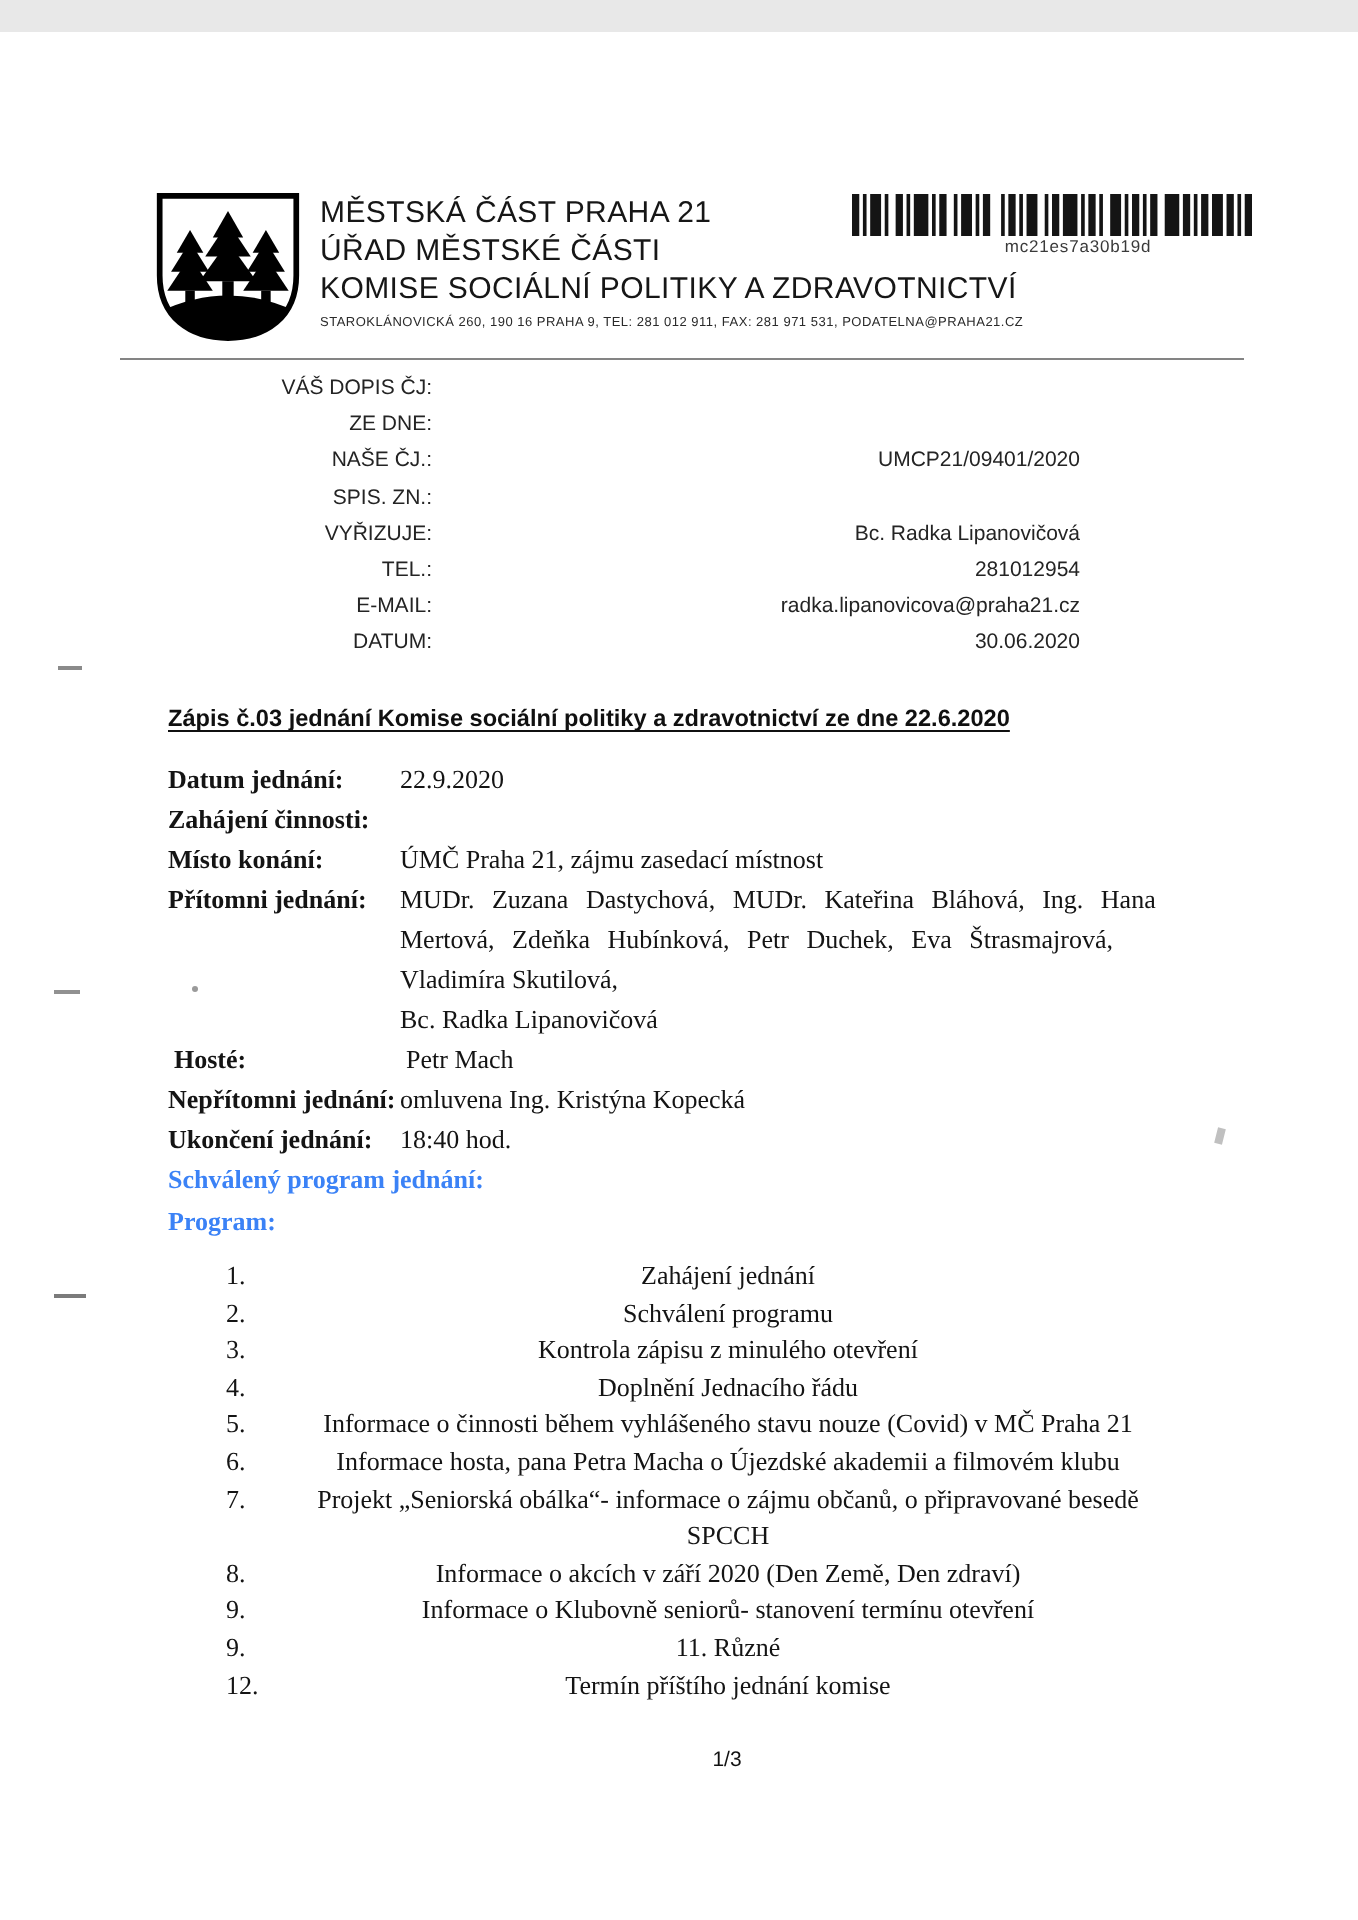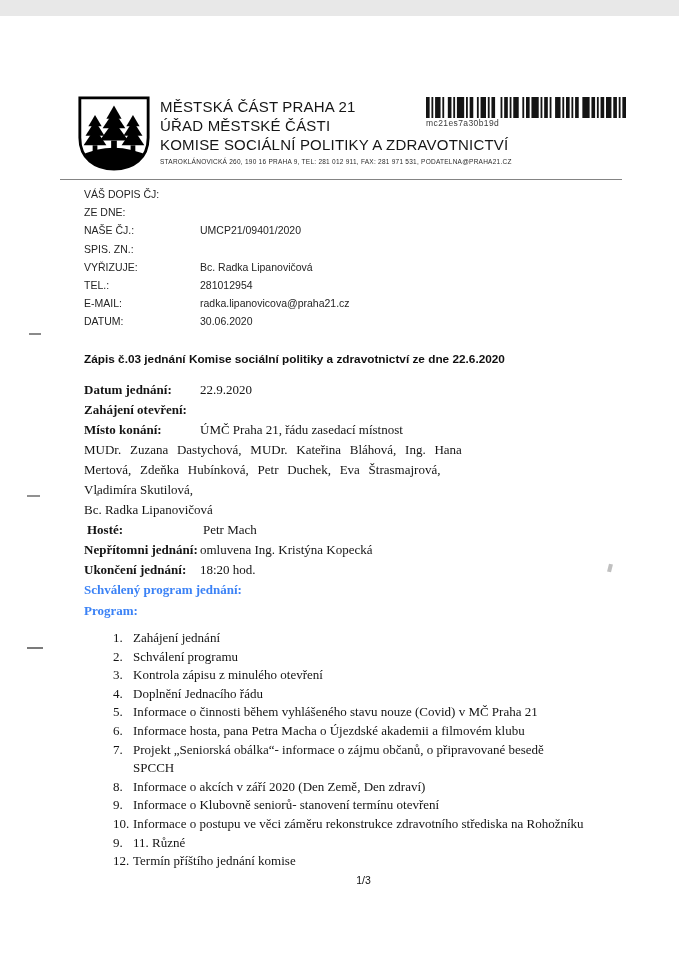--- a/index.html
+++ b/index.html
@@ -8,56 +8,56 @@
     background:#ffffff; overflow:hidden;
     color:#1c1c1c; font-family:"Liberation Serif", serif;
   }
 
   
   .logo { position:absolute; left:77px; top:80px; width:74px; height:77px; }
   .org-block { position:absolute; left:160px; top:81px; width:340px; }
   .org-line { font:400 15px/19px "Liberation Sans", sans-serif; letter-spacing:0.2px; color:#161616; white-space:nowrap; }
   .org-addr { font:400 6.5px/9px "Liberation Sans", sans-serif; letter-spacing:0.25px; margin-top:3px; color:#2a2a2a; white-space:nowrap; }
 
-  .barcode-wrap { position:absolute; left:426px; top:81px; width:226px; }
+  .barcode-wrap { position:absolute; left:426px; top:81px; width:226px; text-align:center; }
   .barcode-wrap svg { display:block; width:200px; height:21px; }
   .barcode-text { font:400 8.5px/10px "Liberation Sans", sans-serif; color:#3a3a3a; letter-spacing:0.4px; }
 
   .header-rule { position:absolute; left:60px; top:163px; width:562px; height:1px; background:#6f6f6f; opacity:0.85; }
 
   
-  .letterhead { position:absolute; left:84px; top:169px; width:440px;
-    font:400 10.5px/18.2px "Liberation Sans", sans-serif; color:#242424; }
+  .letterhead { position:absolute; left:100px; top:169px; width:440px;
+    font:400 10.5px/18.2px "Liberation Sans", sans-serif; color:#242424;text-align:right; }
   .lh-row { display:flex; }
   .lh-label { width:116px; flex:none; white-space:nowrap; }
   .lh-value { flex:1; white-space:nowrap; }
 
   
   .doc-title { position:absolute; left:84px; top:336px; width:540px;
     font:bold 11.8px/15px "Liberation Sans", sans-serif; color:#101010;
-    text-underline-offset:2px; white-space:nowrap; }
+    text-decoration:underline; text-underline-offset:2px; white-space:nowrap; }
 
   
   .meeting { position:absolute; left:84px; top:364px; width:511px;
     font:400 13px/20px "Liberation Serif", serif; color:#141414; }
   .m-row { display:flex; }
   .m-label { width:116px; flex:none; font-weight:bold; white-space:nowrap; }
   .m-label.indent { padding-left:3px; }
   .m-value { flex:1; }
   .m-line { }
   .m-line.just { word-spacing:5.5px; }
 
   
   .section-head { position:absolute; left:84px; top:563px;
     font:bold 13px/21px "Liberation Serif", serif; color:#3b82f6; }
   .program { position:absolute; left:113px; top:613px; width:482px;
     font:400 13px/18.6px "Liberation Serif", serif; color:#141414; }
   .p-row { display:flex; }
   .p-num { width:20px; flex:none; }
-  .p-text { flex:1; }
+  .p-text { flex:1;text-align:center; }
 
   
   .page-number { position:absolute; left:0; top:858px; width:671px; text-align:center;
     font:400 10.5px/13px "Liberation Sans", sans-serif; color:#111;padding-left:28px; }
 
   
   .scan-mark { position:absolute; background:#8a8a8a; }
   .mark1 { left:29px; top:317px; width:12px; height:2px; }
   .mark2 { left:27px; top:479px; width:13px; height:2px; background:#919191; }
   .mark3 { left:27px; top:631px; width:16px; height:2px; background:#7b7b7b; }
@@ -187,45 +187,46 @@
   </div>
 
   <div class="doc-title">Zápis č.03 jednání Komise sociální politiky a zdravotnictví ze dne 22.6.2020</div>
 
   <div class="meeting">
     <div class="m-row">
       <span class="m-label">Datum jednání:</span>
       <span class="m-value">22.9.2020</span>
     </div>
     <div class="m-row">
-      <span class="m-label">Zahájení otevření:</span>
+      <span class="m-label">Zahájení činnosti:</span>
     </div>
     <div class="m-row">
       <span class="m-label">Místo konání:</span>
-      <span class="m-value">ÚMČ Praha 21, řádu zasedací místnost</span>
-    </div>
-    <div class="m-row">
+      <span class="m-value">ÚMČ Praha 21, zájmu zasedací místnost</span>
+    </div>
+    <div class="m-row">
+      <span class="m-label">Přítomni jednání:</span>
       <span class="m-value">
         <span class="m-line just" style="display:block">MUDr. Zuzana Dastychová, MUDr. Kateřina Bláhová, Ing. Hana</span>
         <span class="m-line just" style="display:block">Mertová, Zdeňka Hubínková, Petr Duchek, Eva Štrasmajrová,</span>
         <span class="m-line" style="display:block">Vladimíra Skutilová,</span>
         <span class="m-line" style="display:block">Bc. Radka Lipanovičová</span>
       </span>
     </div>
     <div class="m-row">
       <span class="m-label indent">Hosté:</span>
       <span class="m-value">Petr Mach</span>
     </div>
     <div class="m-row">
       <span class="m-label">Nepřítomni jednání:</span>
       <span class="m-value">omluvena Ing. Kristýna Kopecká</span>
     </div>
     <div class="m-row">
       <span class="m-label">Ukončení jednání:</span>
-      <span class="m-value">18:20 hod.</span>
+      <span class="m-value">18:40 hod.</span>
     </div>
   </div>
 
   <div class="section-head">
     <div>Schválený program jednání:</div>
     <div>Program:</div>
   </div>
 
   <div class="program">
     <div class="p-row">
@@ -260,24 +261,20 @@
       <span class="p-num"></span>
       <span class="p-text">SPCCH</span>
     </div>
     <div class="p-row">
       <span class="p-num">8.</span>
       <span class="p-text">Informace o akcích v září 2020 (Den Země, Den zdraví)</span>
     </div>
     <div class="p-row">
       <span class="p-num">9.</span>
       <span class="p-text">Informace o Klubovně seniorů- stanovení termínu otevření</span>
-    </div>
-    <div class="p-row">
-      <span class="p-num">10.</span>
-      <span class="p-text">Informace o postupu ve věci záměru rekonstrukce zdravotního střediska na Rohožníku</span>
     </div>
     <div class="p-row">
       <span class="p-num">9.</span>
       <span class="p-text">11. Různé</span>
     </div>
     <div class="p-row">
       <span class="p-num">12.</span>
       <span class="p-text">Termín příštího jednání komise</span>
     </div>
   </div>

